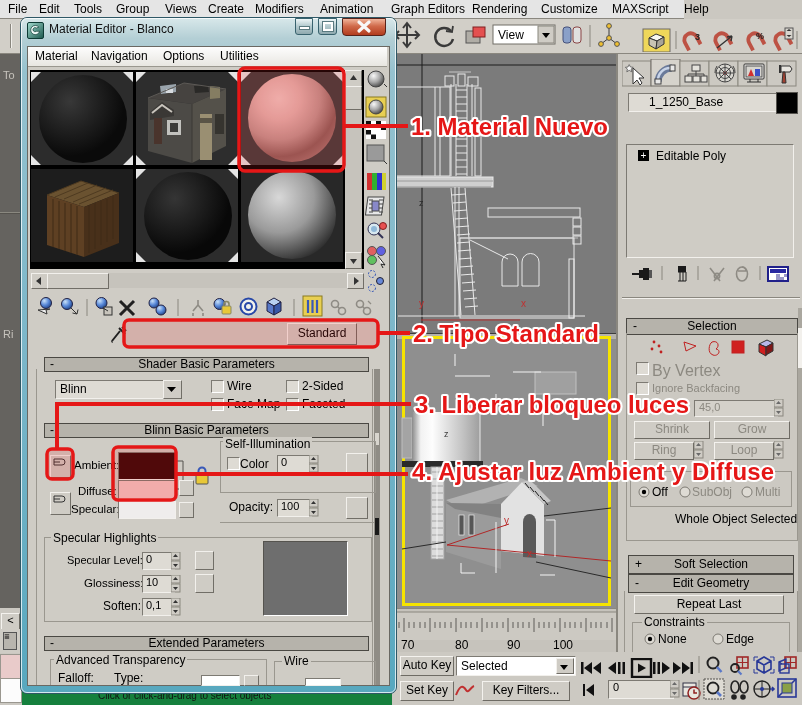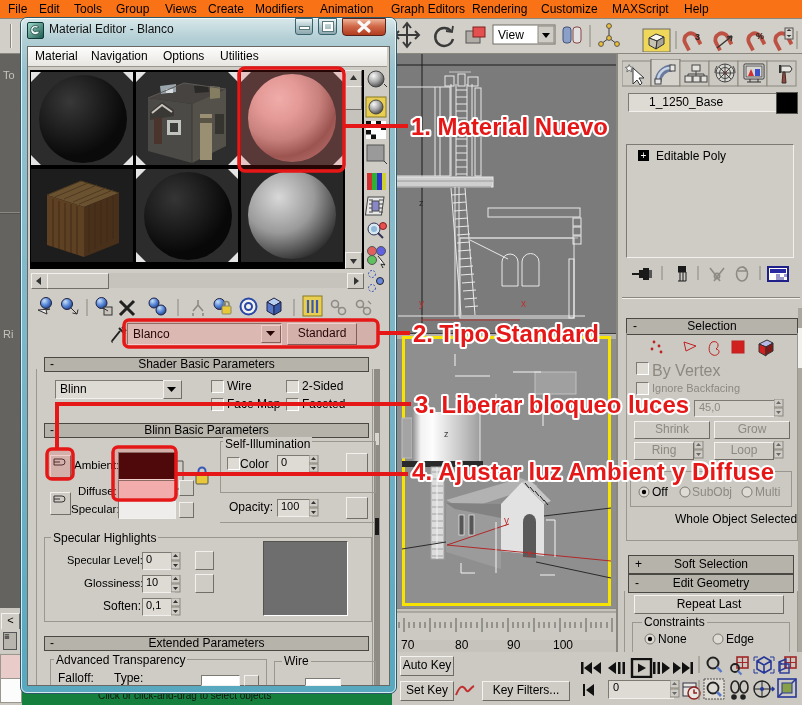--- a/index.html
+++ b/index.html
@@ -8,21 +8,21 @@
 .sunken{border-top:1px solid #7d7a73;border-left:1px solid #7d7a73;border-right:1px solid #f2f0ec;border-bottom:1px solid #f2f0ec;}
 .field{background:#dedbd4;}
 .btn{background:#cfccc5;border-top:1px solid #f4f2ee;border-left:1px solid #f4f2ee;border-right:1px solid #6e6b64;border-bottom:1px solid #6e6b64;color:#000;text-align:center;}
 .gray{color:#8c8981;}
 .rollhdr{background:#b6b3ab;border:1px solid #4a4843;color:#000;font-size:12px;text-align:center;}
 .grp{border:1px solid #9a978f;border-radius:0px;}
 .cb{width:11px;height:11px;background:#dedbd4;border-top:1px solid #7d7a73;border-left:1px solid #7d7a73;border-right:1px solid #fff;border-bottom:1px solid #fff;}
 </style></head>
 <body>
 
-<div class="abs" style="left:0;top:0;width:802px;height:18px;background:#f97316;border-bottom:1px solid #8a877f;font-size:12px;color:#000;">
+<div class="abs" style="left:0;top:0;width:684px;height:18px;background:#e5e5e5;border-bottom:1px solid #8a877f;font-size:12px;color:#000;">
 <span class="abs" style="left:8px;top:2px;">File</span>
 <span class="abs" style="left:39px;top:2px;">Edit</span>
 <span class="abs" style="left:74px;top:2px;">Tools</span>
 <span class="abs" style="left:116px;top:2px;">Group</span>
 <span class="abs" style="left:165px;top:2px;">Views</span>
 <span class="abs" style="left:208px;top:2px;">Create</span>
 <span class="abs" style="left:255px;top:2px;">Modifiers</span>
 <span class="abs" style="left:320px;top:2px;">Animation</span>
 <span class="abs" style="left:391px;top:2px;">Graph Editors</span>
 <span class="abs" style="left:472px;top:2px;">Rendering</span>
@@ -461,20 +461,26 @@
   <span class="abs" style="left:40px;top:578px;font-size:12px;color:#000;">None</span>
   <span class="abs" style="left:108px;top:578px;font-size:12px;color:#000;">Edge</span>
 
   <div class="abs" style="left:180px;top:254px;width:5px;height:344px;background:#aaa79f;">
     <div class="abs" style="left:0;top:20px;width:5px;height:40px;background:#f2f0ec;"></div>
   </div>
 </div>
 
 <div class="abs" style="left:393px;top:652px;width:409px;height:53px;background:#ccc9c2;" id="bottombar">
   <div class="abs btn" style="left:7px;top:4px;width:52px;height:18px;font-size:12px;line-height:17px;">Auto Key</div>
+  <div class="abs sunken" style="left:63px;top:4px;width:118px;height:18px;background:#fff;">
+    <span class="abs" style="left:4px;top:2px;font-size:12px;">Selected</span>
+    <div class="abs raised" style="left:99px;top:1px;width:16px;height:14px;"><svg width="14" height="12">
+          <path d="M3 4 l4 5 l4 -5 z" fill="#000"></path>
+        </svg></div>
+  </div>
   <div class="abs btn" style="left:7px;top:29px;width:52px;height:18px;font-size:12px;line-height:17px;">Set Key</div>
   <svg class="abs" style="left:61px;top:29px" width="22" height="18">
       <path d="M2 14 C6 4 9 4 12 9 C14 13 17 6 20 5" stroke="#c03030" stroke-width="2" fill="none"></path>
     </svg>
   <div class="abs btn" style="left:89px;top:29px;width:86px;height:18px;font-size:12px;line-height:17px;">Key Filters...</div>
   
   <svg class="abs" style="left:186px;top:6px" width="130" height="20" viewBox="0 0 130 20">
     <g fill="#111">
       <path d="M2 4 h2.5 v12 h-2.5 z M13 4 v12 l-8 -6 z M22 4 v12 l-8 -6 z"></path>
       <path d="M37 4 v12 l-8 -6 z M39 4 h2.5 v12 h-2.5 z M43.5 4 h2.5 v12 h-2.5 z"></path>
@@ -784,26 +790,20 @@
             <path d="M7.5 7.5 l2 2"></path>
             <path d="M13 2 l3 3" stroke-width="1.2"></path>
           </g>
       </g>
     </svg>
 
     <svg class="abs" style="left:80px;top:276px" width="22" height="22">
         <path d="M4 18 L12 8 M14 4 l4 4 M11 5 l6 6" stroke="#202020" stroke-width="2" fill="none"></path>
         <path d="M3 19 l2 1 l-1 -3 z" fill="#202020"></path>
       </svg>
-    <div class="abs sunken" style="left:99px;top:276px;width:153px;height:20px;background:#d9d6cf;">
-      <span class="abs" style="left:5px;top:3px;font-size:12px;color:#000;">Blanco</span>
-      <div class="abs raised" style="left:133px;top:1px;width:18px;height:16px;"><svg width="16" height="14">
-            <path d="M4 5 l4.5 5 l4.5 -5 z" fill="#000"></path>
-          </svg></div>
-    </div>
     <div class="abs btn" style="left:259px;top:276px;width:68px;height:20px;font-size:12px;line-height:19px;">Standard</div>
 
     <div class="abs" style="left:8px;top:322px;width:0;height:316px;border-left:1px solid #9a978f;"></div>
     <div class="abs" style="left:344px;top:322px;width:0;height:316px;border-left:1px solid #9a978f;"></div>
 
     <div class="abs" style="left:346px;top:322px;width:6px;height:316px;background:#8f8c85;">
       <div class="abs" style="left:1px;top:64px;width:4px;height:12px;background:#d8d5ce;"></div>
       <div class="abs" style="left:1px;top:149px;width:4px;height:17px;background:#1a1a1a;"></div>
     </div>
 

